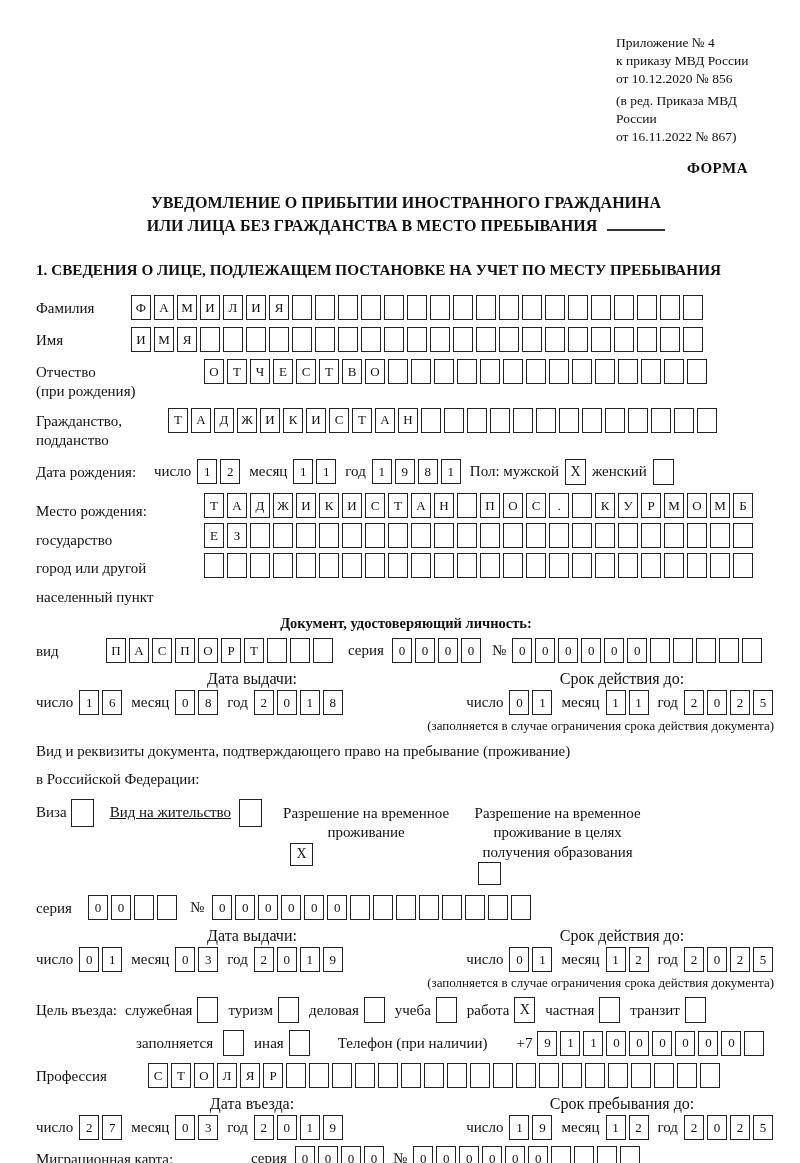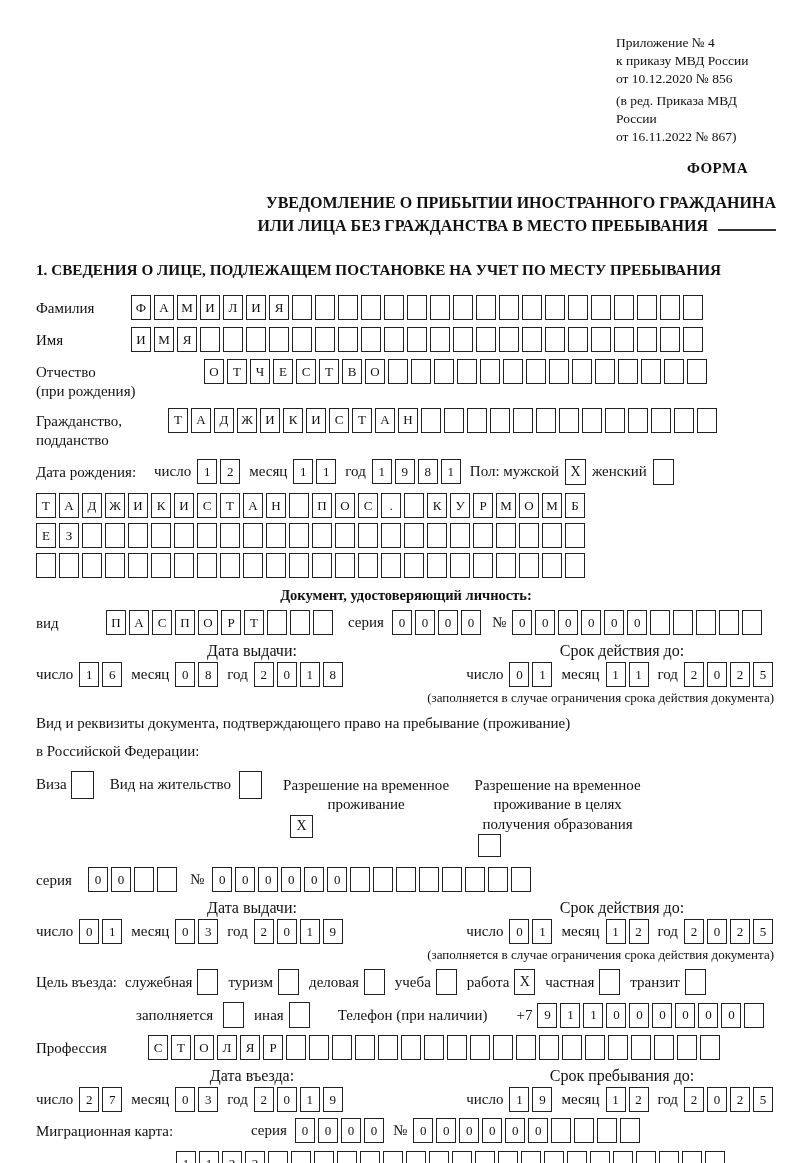--- a/index.html
+++ b/index.html
@@ -10,21 +10,21 @@
     color:#111; font-size:15px;
   }
   .page { width:800px; height:1163px; padding:34px 24px 0 36px; }
 
   
   .appendix { margin-left:580px; font-size:13.5px; line-height:1.32; }
   .appendix .gap { margin-top:5px; }
   .forma { text-align:right; padding-right:28px; font-weight:bold; font-size:15px; margin-top:14px; letter-spacing:.5px; }
 
   
-  .title { text-align:right; font-weight:bold; font-size:16px; line-height:1.45; margin-top:14px; }
+  .title { text-align:center; font-weight:bold; font-size:16px; line-height:1.45; margin-top:14px; }
   .blank-line { display:inline-block; width:58px; border-bottom:2px solid #333; height:14px; margin-left:10px; }
   .sec-heading { font-weight:bold; font-size:15.2px; margin-top:24px; margin-bottom:16px; }
 
   
   .frow { display:flex; align-items:flex-start; margin-bottom:7px; }
   .flabel { flex:0 0 auto; padding-top:4px; line-height:1.25; }
   .w95  { width:95px; }
   .w110 { width:112px; }
   .w130 { width:132px; }
   .w165 { width:168px; }
@@ -60,21 +60,21 @@
   .dg { display:flex; align-items:flex-start; }
   .dg-left { width:432px; }
   .note { text-align:right; font-size:13px; margin-top:3px; padding-right:2px; }
 
   .intro { font-size:15px; line-height:1.55; margin-top:4px; }
 
   
   .opt-row { display:flex; align-items:flex-start; margin-top:8px; margin-bottom:10px; }
   .opt { display:flex; align-items:flex-start; }
   .opt .olabel { padding-top:5px; }
-  .opt .olabel.center { text-align:center; line-height:1.3; } .gap16 { margin-left:16px; } .gap20 { margin-left:20px;flex-direction:column; }
+  .opt .olabel.center { text-align:center; line-height:1.3; } .gap16 { margin-left:16px;text-decoration:underline; } .gap20 { margin-left:20px;flex-direction:column; }
   .ow160 { width:168px; } .ow175 { width:175px; }
   .opt .cbox { margin-left:8px; }
 
   
   .purpose-row { align-items:center; }
   .purpose-row .pword { margin:0 5px 0 10px; white-space:nowrap; }
   .purpose-row .pword.first { margin-left:8px; }
   .indent { margin-left:100px; }
   .doc-heading { text-align:center; font-weight:bold; font-size:14.5px; margin:4px 0 6px 0; }
 </style>
@@ -244,20 +244,26 @@
         <span class="cell">8</span>
         <span class="cell">1</span>
       </div>
     <span class="dword">Пол: мужской</span>
     <span class="cbox sm">X</span>
     <span class="dword">женский</span>
     <span class="cbox sm"></span>
   </div>
 
   <div class="frow" style="margin-top:8px;margin-bottom:2px;">
+    <div class="flabel w165" style="line-height:1.9;">
+      <div>Место рождения:</div>
+      <div>государство</div>
+      <div>город или другой</div>
+      <div>населенный пункт</div>
+    </div>
     <div class="cellcol">
       <div class="cellrow">
           <span class="cell">Т</span>
           <span class="cell">А</span>
           <span class="cell">Д</span>
           <span class="cell">Ж</span>
           <span class="cell">И</span>
           <span class="cell">К</span>
           <span class="cell">И</span>
           <span class="cell">С</span>

